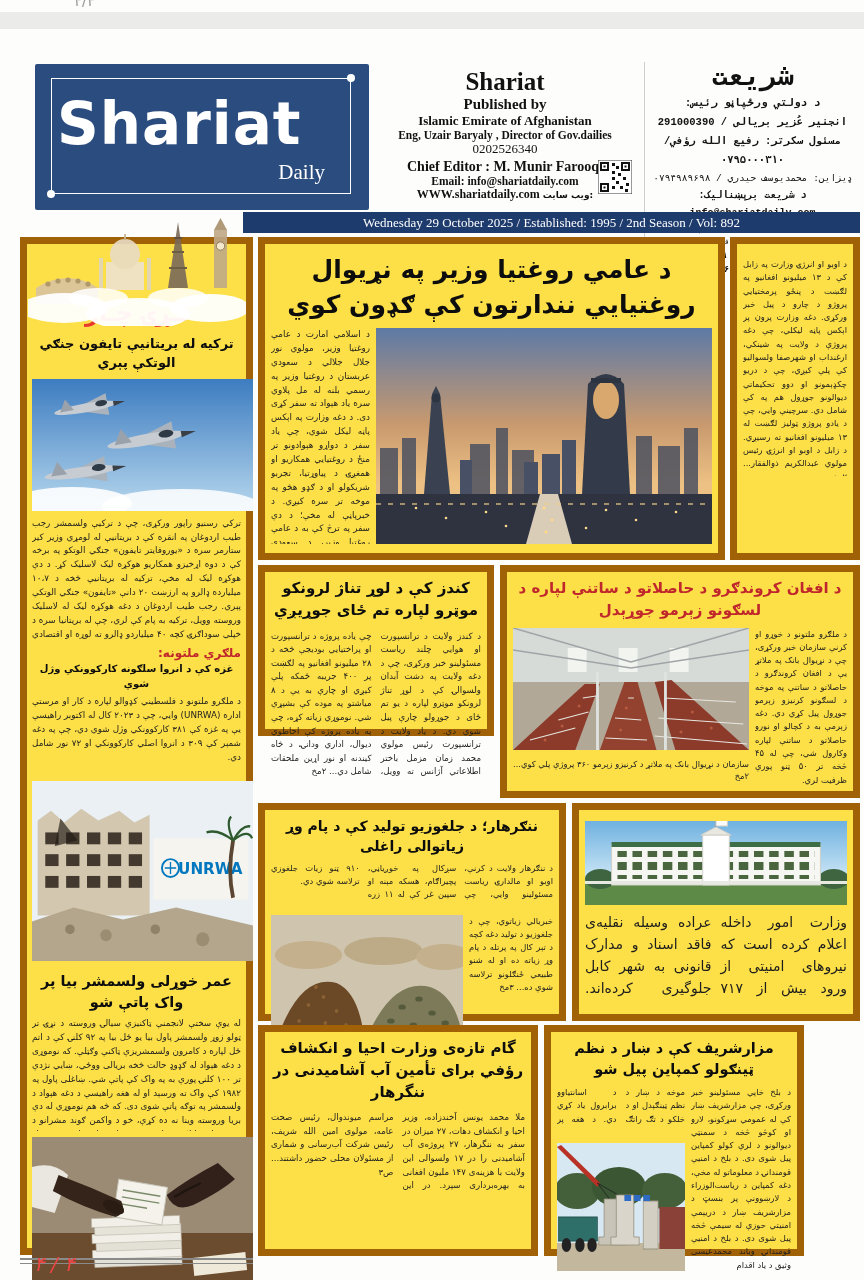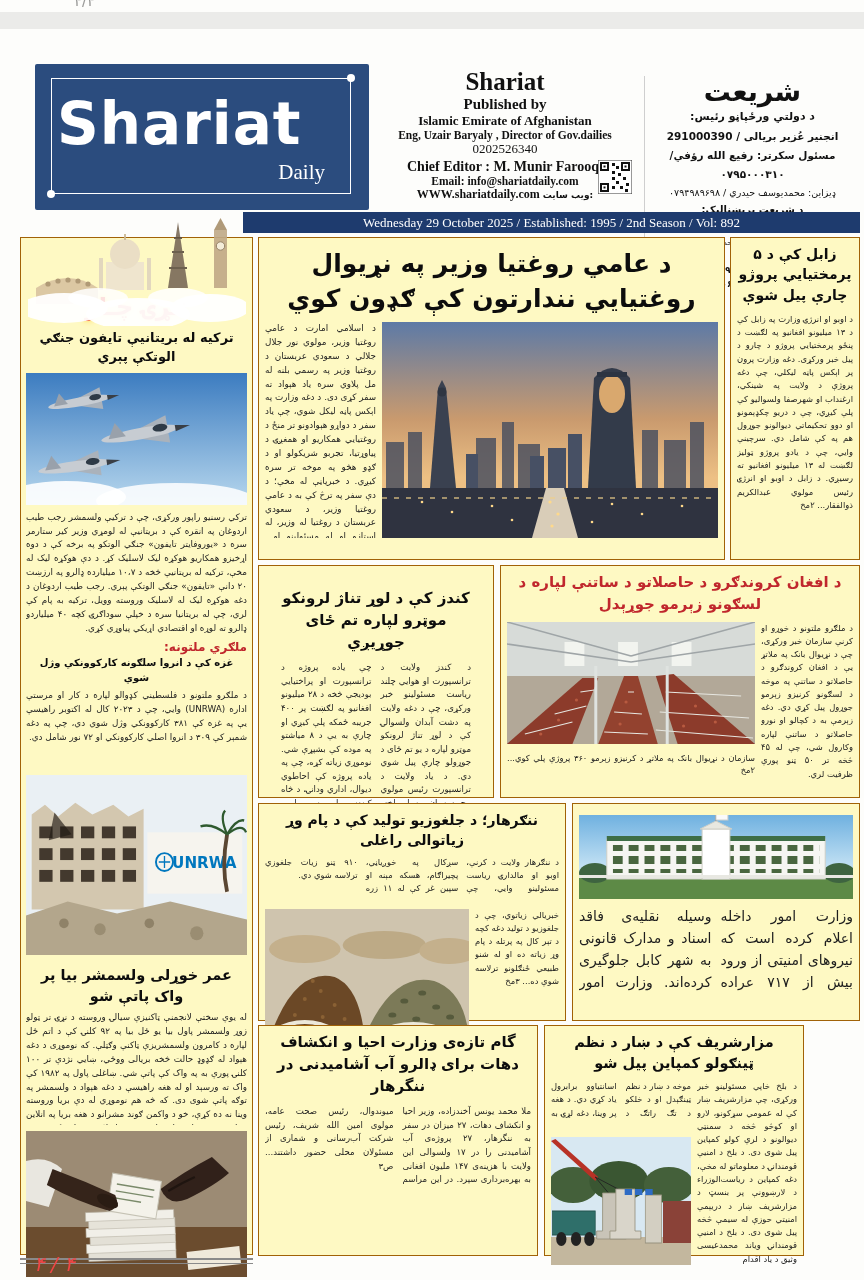--- a/index.html
+++ b/index.html
@@ -1,20 +1,20 @@
 <!DOCTYPE html>
 <html><head>
 <meta charset="utf-8">
 <style>
   * { margin:0; padding:0; box-sizing:border-box; }
   html,body { background:#ffffff; }
   body { font-family:"DejaVu Sans", sans-serif; }
   #page { position:relative; width:864px; height:1280px; background:#fdfdfb; overflow:hidden; margin:0 auto; }
   .abs { position:absolute; }
-  .box { position:absolute; background:#fef9c3; border:1px solid #a16207; }
+  .box { position:absolute; background:#fde047; border:7px solid #a16207; }
   .hl { font-weight:700; text-align:center; direction:rtl; color:#0d0d0d; line-height:1.45; }
   .red { color:#c0272d; }
   .bt { direction:rtl; text-align:justify; color:#1d1d1d; line-height:1.58; font-size:9px; overflow:hidden; }
   .c2 { column-count:2; column-gap:9px; }
   .c3 { column-count:3; column-gap:8px; }
   .row { display:flex; gap:6px; }
   .rtlrow { direction:rtl; }
   .ph { overflow:hidden; background:#dde2e6; flex:0 0 auto; }
   .ph svg { display:block; width:100%; height:100%; }
   .serif { font-family:"Liberation Serif", serif; }
@@ -66,21 +66,21 @@
     <rect x="20" y="13" width="3" height="3" fill="#111"></rect>
       <rect x="14" y="17" width="3" height="3" fill="#111"></rect>
       <rect x="25" y="17" width="3" height="3" fill="#111"></rect>
     <rect x="18" y="21" width="3" height="3" fill="#111"></rect>
       <rect x="14" y="26" width="3" height="3" fill="#111"></rect>
       <rect x="22" y="26" width="3" height="3" fill="#111"></rect>
     <rect x="28" y="23" width="3" height="3" fill="#111"></rect>
       <rect x="27" y="29" width="3" height="3" fill="#111"></rect>
   </svg>
 
-  <div class="abs" style="left:644px; top:76px; width:214px; border-left:1px solid #cfcfcf; padding:0 6px 0 8px; direction:rtl; text-align:center; color:#111;">
+  <div class="abs" style="left:644px; top:62px; width:214px; border-left:1px solid #cfcfcf; padding:0 6px 0 8px; direction:rtl; text-align:center; color:#111;font-family:Liberation Mono, monospace;">
     <div style="font-size:27px; font-weight:700; line-height:1.2;">شريعت</div>
     <div style="font-size:11px; font-weight:700; line-height:1.7;">د دولتي ورځپاڼو رئيس:</div>
     <div style="font-size:10.5px; font-weight:700; line-height:1.8;">انجنير عُزير بريالی / 291000390</div>
     <div style="font-size:10.5px; font-weight:700; line-height:1.8;">مسئول سکرتر: رفيع الله رؤفي/ ۰۷۹۵۰۰۰۳۱۰</div>
     <div style="font-size:9.5px; line-height:1.8;">ډيزاين: محمديوسف حيدري / ۰۷۹۴۹۸۹۶۹۸</div>
     <div style="font-size:10px; font-weight:700; line-height:1.8;">د شريعت برېښناليک: info@shariatdaily.com</div>
     <div style="font-size:7.6px; line-height:1.7; color:#333;">پته: ۵مه ناحيه، د المپيک څلور لارې، د حضوري چمن ختيځ، کابل - افغانستان</div>
     <div style="font-size:8.6px; font-weight:700; line-height:1.7;">شماره توزيع و شکايات: ۰۲۰۲۳۱۲۵۰۹ / ۰۷۶۶۰۴۴۹۶۶ / ۰۷۳۱۶۰۶۰۷۳</div>
   </div>
 
@@ -276,25 +276,24 @@
               <circle cx="210" cy="200" r="1.3"></circle>
           </g>
           <path d="M0,176 H336" stroke="#f0d08a" stroke-width="1.4" stroke-dasharray="5 7" opacity="0.8"></path>
         </svg>
       </div>
       <div class="bt" style="flex:1; font-size:8.8px;">د اسلامي امارت د عامې روغتیا وزیر، مولوي نور جلال جلالي د سعودي عربستان د روغتیا وزیر په رسمي بلنه له مل پلاوي سره یاد هېواد ته سفر کړی دی. د دغه وزارت په اېکس پاڼه لیکل شوي، چې یاد سفر د دواړو هېوادونو تر منځ د روغتیایي همکاریو او همغږۍ د پیاوړتیا، تجربو شریکولو او د ګډو هڅو په موخه تر سره کیږي. د خبرپاڼې له مخې؛ د دې سفر په ترڅ کې به د عامې روغتیا وزیر، د سعودي عربستان د روغتیا له وزیر، له استازو او له مسئولینو او... ۲مخ</div>
     </div>
   </div>
 
   <div class="box" style="left:730px; top:237px; width:130px; height:323px; padding:6px;">
-    <div class="hl" style="font-size:14px;">زابل کې د ۵ پرمختیایي پروژو چارې پیل شوې</div>
     <div class="bt" style="height:218px; margin-top:8px; font-size:8.4px;">د اوبو او انرژۍ وزارت په زابل کې د ۱۳ میلیونو افغانیو په لګښت د پنځو پرمختیایي پروژو د چارو د پیل خبر ورکړی. دغه وزارت پرون پر اېکس پاڼه لیکلي، چې دغه پروژې د ولایت په شینکي، ارغنداب او شهرصفا ولسوالیو کې پلې کیږي، چې د دریو چکډېمونو او دوو تحکیماتي دیوالونو جوړول هم په کې شامل دي. سرچینې وایي، چې د یادو پروژو ټولیز لګښت له ۱۳ میلیونو افغانیو ته رسیږي. د زابل د اوبو او انرژۍ رئیس مولوي عبدالکریم ذوالفقار... ۲مخ</div>
   </div>
 
-  <div class="box" style="left:258px; top:565px; width:236px; height:233px; padding:22px;">
+  <div class="box" style="left:258px; top:565px; width:236px; height:171px; padding:6px;">
     <div class="hl" style="font-size:15px;">کندز کې د لوړ تناژ لرونکو موټرو لپاره تم ځای جوړیږي</div>
     <div class="bt c2" style="height:166px; margin-top:8px; font-size:8.6px;">د کندز ولایت د ترانسپورت او هوایي چلند ریاست مسئولینو خبر ورکړی، چې د دغه ولایت په دشت آبدان ولسوالۍ کې د لوړ تناژ لرونکو موټرو لپاره د یو تم ځای د جوړولو چارې پیل شوي دي. د یاد ولایت د ترانسپورت رئیس مولوي محمد زمان مزمل باختر اطلاعاتي آژانس ته وویل، چې یاده پروژه د ترانسپورت او پراختیایي بودیجې څخه د ۲۸ میلیونو افغانیو په لګښت پر ۴۰۰ جریبه ځمکه پلې کیږي او چارې به یې د ۸ میاشتو په موده کې بشپړې شي. نوموړي زیاته کړه، چې په یاده پروژه کې احاطوي دیوال، اداري ودانۍ، د څاه کیندنه او نور اړین ملحقات شامل دي... ۲مخ</div>
   </div>
 
   <div class="box" style="left:500px; top:565px; width:360px; height:233px; padding:6px;">
     <div class="hl red" style="font-size:15px;">د افغان کروندګرو د حاصلاتو د ساتنې لپاره د لسګونو زېرمو جوړېدل</div>
     <div class="row rtlrow" style="margin-top:6px;">
       <div class="bt" style="width:92px; height:168px; font-size:8.4px;">د ملګرو ملتونو د خوړو او کرنې سازمان خبر ورکړی، چې د نړیوال بانک په ملاتړ یې د افغان کروندګرو د حاصلاتو د ساتنې په موخه د لسګونو کرنیزو زېرمو جوړول پیل کړي دي. دغه زېرمې به د کچالو او نورو حاصلاتو د ساتنې لپاره وکارول شي، چې له ۴۵ څخه تر ۵۰ ټنو پورې ظرفیت لري.</div>
       <div style="flex:1;">
         <div class="ph" style="width:100%; height:122px;">
@@ -392,21 +391,21 @@
         <path d="M122,14 L138,6 L154,14 Z" fill="#e8e8e0" stroke="#cfcfc6"></path>
         <line x1="138" y1="6" x2="138" y2="-4" stroke="#888" stroke-width="1.4"></line>
         <rect x="138" y="-2" width="12" height="7" fill="#fafafa" stroke="#d0d0cc"></rect>
         <rect y="60" width="276" height="3" fill="#e8e8e2"></rect>
       </svg>
     </div>
     <div class="bt c2" style="height:96px; margin-top:6px; font-size:14px;">وزارت امور داخله اعلام کرده است که نیروهای امنیتی از ورود بیش از ۷۱۷ عراده وسیله نقلیه‌ی فاقد اسناد و مدارک قانونی به شهر کابل جلوگیری کرده‌اند. وزارت امور داخله دیروز در خبرنامه‌ای گفته است که این اقدام در جریان عملیات‌های... ص۲</div>
   </div>
 
   <div class="box" style="left:258px; top:1025px; width:280px; height:231px; padding:6px;">
-    <div class="hl" style="font-size:15px;">گام تازه‌ی وزارت احیا و انکشاف دهات برای ډالرو آب آشامیدنی در ننگرهار</div>
+    <div class="hl" style="font-size:15px;">گام تازه‌ی وزارت احیا و انکشاف رؤفي برای تأمین آب آشامیدنی در ننگرهار</div>
     <div class="bt c2" style="height:162px; margin-top:8px; font-size:8.6px;">ملا محمد یونس آخندزاده، وزیر احیا و انکشاف دهات، ۲۷ میزان در سفر به ننگرهار، ۲۷ پروژه‌ی آب آشامیدنی را در ۱۷ ولسوالی این ولایت با هزینه‌ی ۱۴۷ ملیون افغانی به بهره‌برداری سپرد. در این مراسم میوندوال، رئیس صحت عامه، مولوی امین الله شریف، رئیس شرکت آب‌رسانی و شماری از مسئولان محلی حضور داشتند... ص۳</div>
   </div>
 
   <div class="box" style="left:544px; top:1025px; width:260px; height:231px; padding:6px;">
     <div class="hl" style="font-size:14.5px;">مزارشریف کې د ښار د نظم ټینګولو کمپاین پیل شو</div>
     <div class="row rtlrow" style="margin-top:6px;">
       <div class="bt" style="width:100px; height:186px; font-size:8.4px;">د بلخ خاپي مسئولینو خبر ورکړی، چې مزارشریف ښار کې له عمومي سړکونو، لارو او کوڅو څخه د سمنټي دیوالونو د لرې کولو کمپاین پیل شوی دی. د بلخ د امنیې قومندانۍ د معلوماتو له مخې، دغه کمپاین د ریاست‌الوزراء د لارښوونې پر بنسټ د مزارشریف ښار د دریېمې امنیتي حوزې له سیمې څخه پیل شوی دی. د بلخ د امنیې قومندانۍ ویاند محمدعیسی وثیق د یاد اقدام</div>
       <div style="flex:1;">
         <div class="bt c2" style="height:52px; font-size:8.4px;">موخه د ښار د نظم ټینګېدل او د خلکو د تګ راتګ د اسانتیاوو برابرول یاد کړي دي. د هغه پر وینا، دغه لړۍ به د ښار نورو برخو ته هم موده شي... ۳مخ</div>
         <div class="ph" style="width:100%; height:128px; margin-top:5px;">

